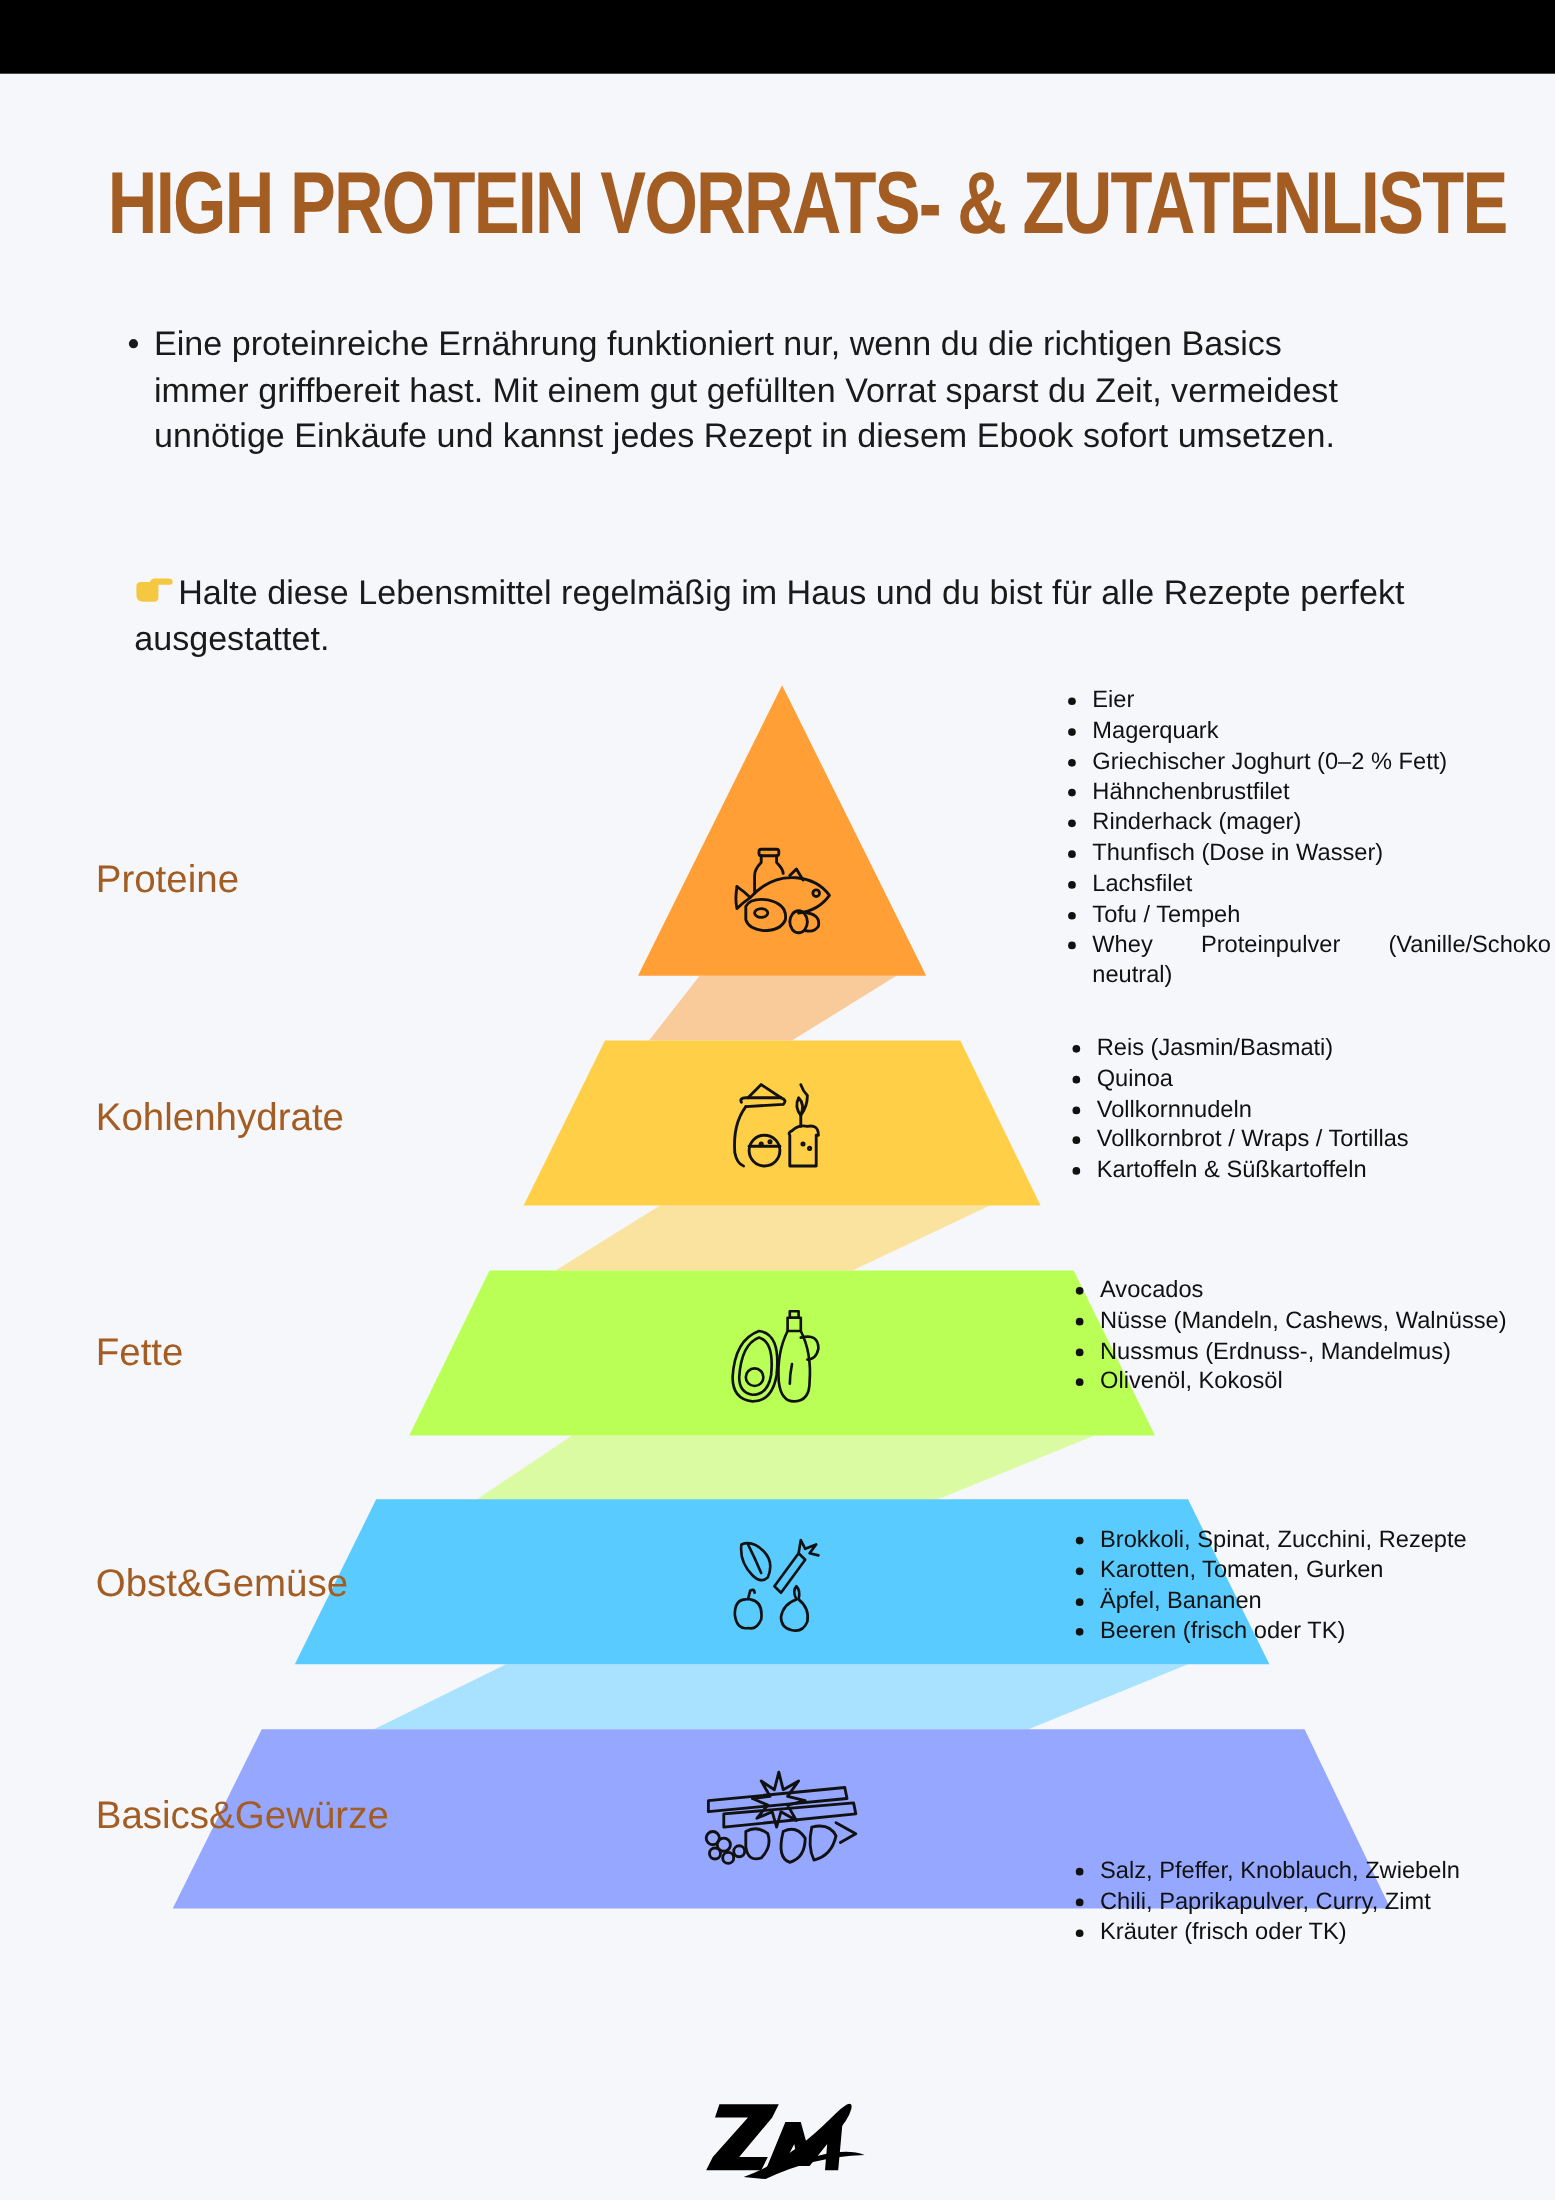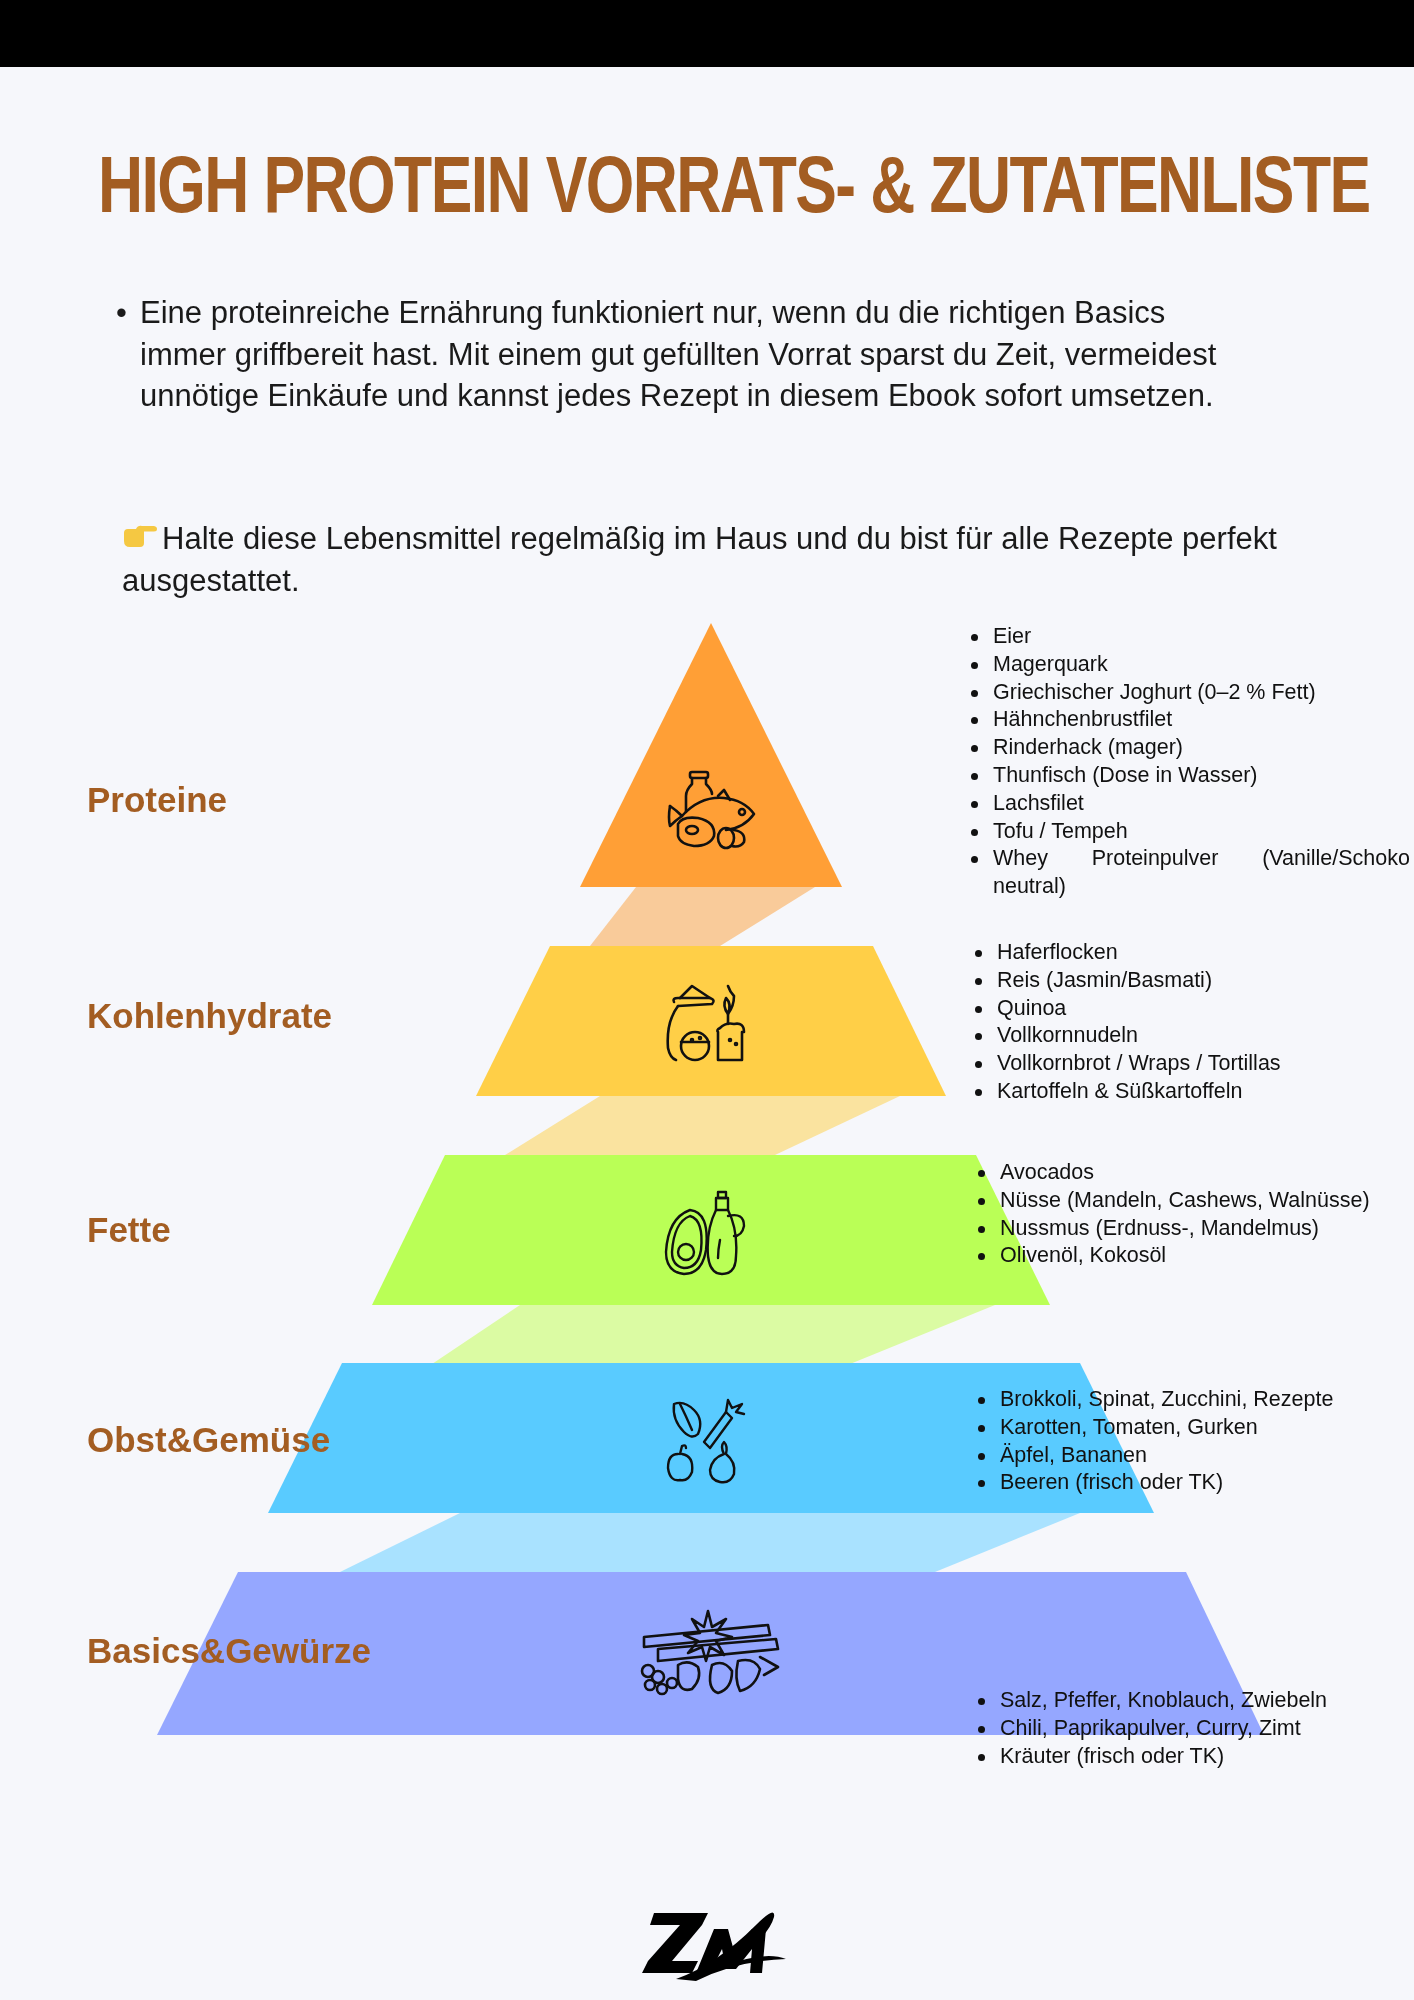--- a/index.html
+++ b/index.html
@@ -4,21 +4,21 @@
 <style>
   html,body{margin:0;padding:0;}
   body{width:1414px;height:2000px;background:#f6f7fb;position:relative;overflow:hidden;font-family:"Liberation Sans",sans-serif;}
   .topbar{position:absolute;left:0;top:0;width:1414px;height:67px;background:#000;}
   .title{position:absolute;left:98px;top:140px;width:1200px;height:90px;font-family:"Liberation Sans",sans-serif;font-weight:bold;color:#a35d22;font-size:80px;line-height:90px;letter-spacing:-2px;transform:scaleX(0.78);transform-origin:left center;white-space:nowrap;}
   .intro{position:absolute;left:140px;top:292px;width:1120px;font-size:31px;line-height:41.5px;color:#1a1a1a;}
   .intro .dot{position:absolute;left:-24px;top:0;}
   .hint{position:absolute;left:122px;top:518px;width:1160px;font-size:31px;line-height:41.5px;color:#1a1a1a;}
   .hint .hand{display:inline-block;color:#f5c842;margin-right:4px;}
   svg.pyr{position:absolute;left:0;top:0;}
-  .label{position:absolute;left:87px;font-weight:bold;font-size:35px;color:#a35d22;white-space:nowrap;}
+  .label{position:absolute;left:87px;font-weight:normal;font-size:35px;color:#a35d22;white-space:nowrap;}
   .list{position:absolute;margin:0;padding:0;list-style:none;font-weight:normal;font-size:21.5px;line-height:27.8px;color:#111;}
   .list li{position:relative;padding-left:25px;}
   .list li::before{content:"";position:absolute;left:3px;top:11px;width:7px;height:7px;border-radius:50%;background:#111;}
   .list.just li{text-align:justify;text-align-last:left;}
   .icon{position:absolute;}
   .logo{position:absolute;left:636px;top:1895px;width:160px;height:90px;}
 </style>
 </head>
 <body>
 
@@ -129,21 +129,20 @@
   <li>Griechischer Joghurt (0–2 % Fett)</li>
   <li>Hähnchenbrustfilet</li>
   <li>Rinderhack (mager)</li>
   <li>Thunfisch (Dose in Wasser)</li>
   <li>Lachsfilet</li>
   <li>Tofu / Tempeh</li>
   <li>Whey Proteinpulver (Vanille/Schoko neutral)</li>
 </ul>
 
 <ul class="list" style="left:972px;top:939px;width:440px;">
-  <li>Haferflocken</li>
   <li>Reis (Jasmin/Basmati)</li>
   <li>Quinoa</li>
   <li>Vollkornnudeln</li>
   <li>Vollkornbrot / Wraps / Tortillas</li>
   <li>Kartoffeln &amp; Süßkartoffeln</li>
 </ul>
 
 <ul class="list just" style="left:975px;top:1159px;width:438px;">
   <li>Avocados</li>
   <li>Nüsse (Mandeln, Cashews, Walnüsse)</li>

